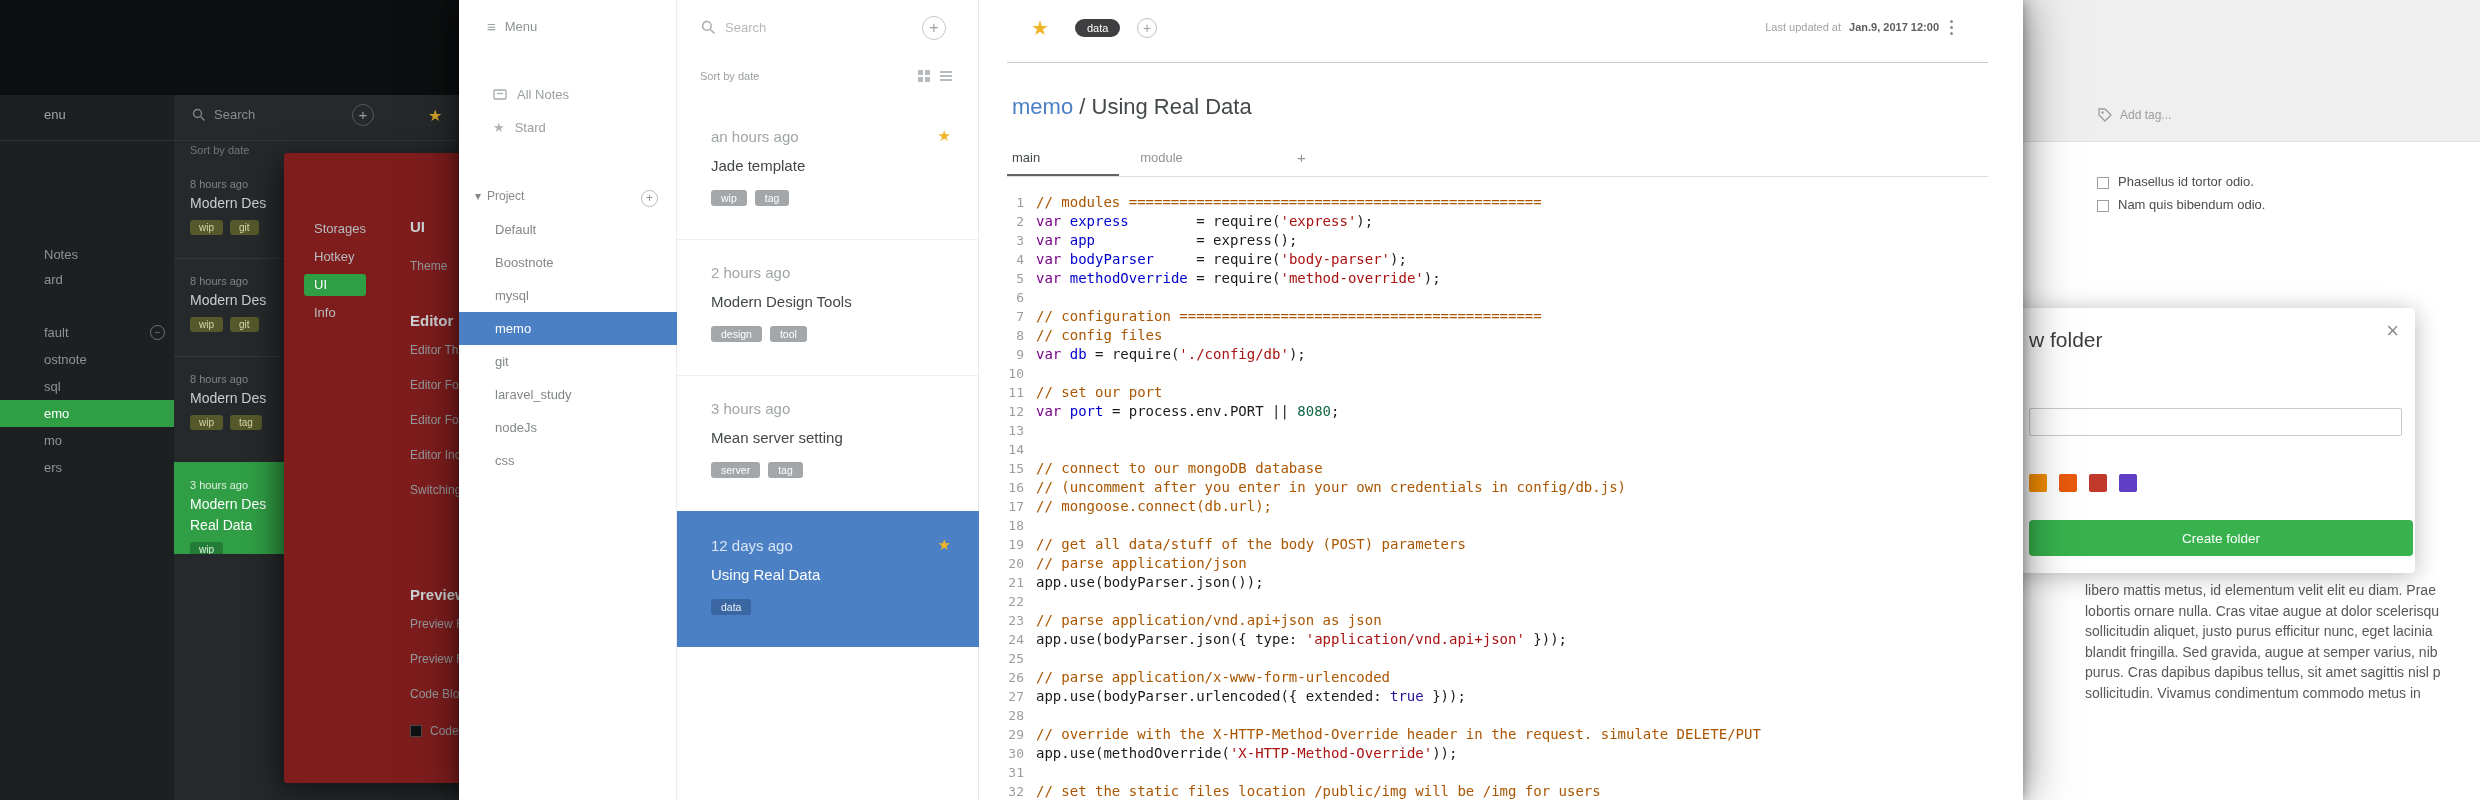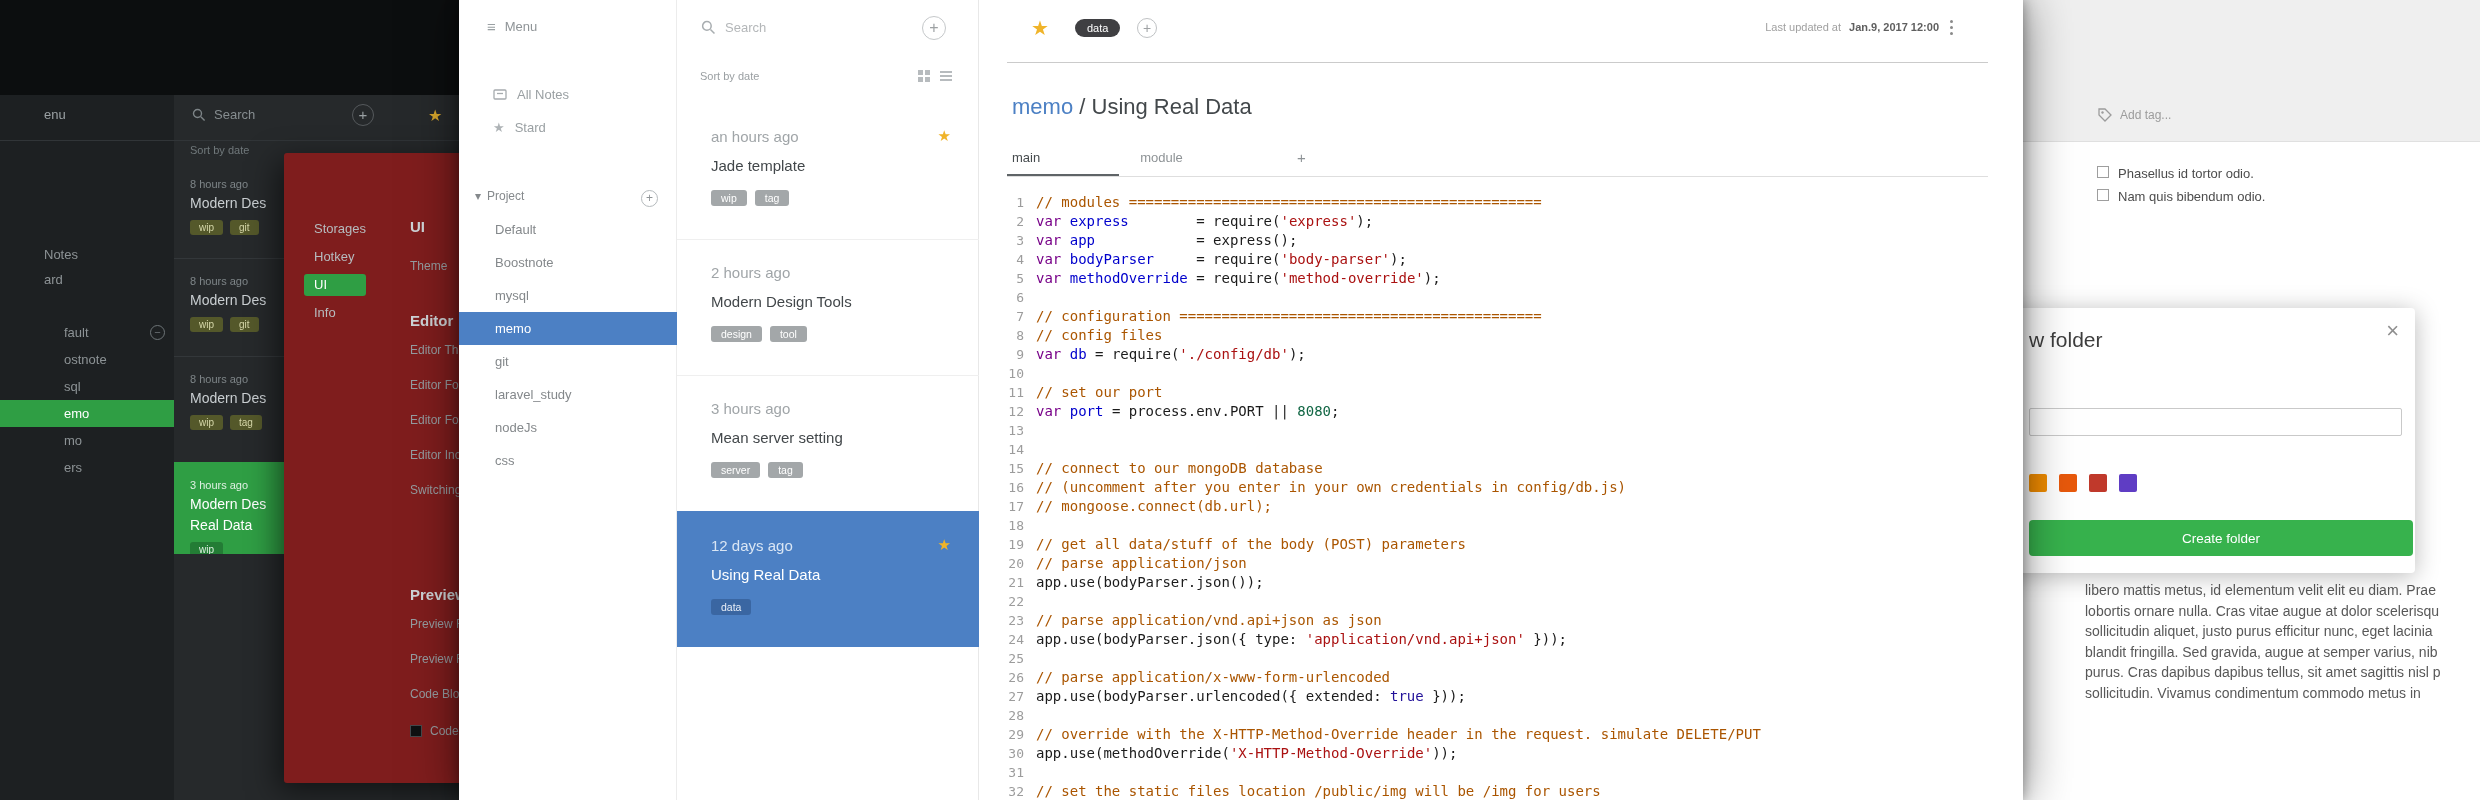--- a/index.html
+++ b/index.html
@@ -11,21 +11,21 @@
   .lw-topstrip { position:absolute; left:0; top:0; width:459px; height:95px; background:#0c0e0f; }
   .lw-sidebar { position:absolute; left:0; top:95px; width:174px; bottom:0; background:#1d2022; }
   .lw-listcol { position:absolute; left:174px; top:95px; width:285px; bottom:0; background:#26292b; }
   .lw-topbar { position:absolute; left:0; top:95px; width:459px; height:46px; border-bottom:1px solid #313538; }
   .lw-menu { position:absolute; left:44px; top:107px; color:#9ba1a4; font-size:13px; }
   .lw-search { position:absolute; left:192px; top:107px; display:flex; gap:8px; align-items:center; color:#868d90; font-size:13px; }
   .lw-plus { position:absolute; left:352px; top:104px; width:22px; height:22px; border:1px solid #55595c; border-radius:50%; color:#9aa0a3; font-size:15px; line-height:20px; text-align:center; }
   .lw-star { position:absolute; left:428px; top:106px; color:#d8a72c; font-size:16px; }
   .lw-item { position:absolute; left:44px; color:#8d9396; font-size:13px; }
   #left-folders { position:absolute; left:0; top:224px; width:174px; }
-  .lwf { height:27px; line-height:27px; padding-left:64px; color:#8d9396; font-size:13px; white-space:nowrap; }
+  .lwf { height:27px; line-height:27px; padding-left:44px; color:#8d9396; font-size:13px; white-space:nowrap; }
   .lwf.sel { background:var(--accent_green); color:#fff; }
   .lw-circle-minus { position:absolute; left:150px; top:230px; width:15px; height:15px; border:1px solid #6d7477; border-radius:50%; color:#6d7477; font-size:11px; line-height:13px; text-align:center; }
   .lw-sort { position:absolute; left:16px; top:49px; color:#70787b; font-size:11px; }
   #left-notes { position:absolute; left:0; top:67px; width:285px; }
   .lwn { padding:16px 16px 0 16px; overflow:hidden; }
   .lwn + .lwn { border-top:1px solid #33373a; }
   .lwn.sel { background:var(--accent_green); border-top-color:transparent; }
   .lwn-date { color:#7e8588; font-size:11px; }
   .lwn.sel .lwn-date { color:#dff0e2; }
   .lwn-title { margin-top:5px; color:#c9ced1; font-size:14px; white-space:nowrap; }
@@ -106,21 +106,21 @@
   .tk-c { color:var(--syn_comment); } .tk-k { color:var(--syn_keyword); }
   .tk-d { color:var(--syn_definition); } .tk-s { color:var(--syn_string); }
   .tk-n { color:var(--syn_number); } .tk-a { color:var(--syn_atom); }
   .tk-p { color:var(--syn_plain); }
 
   
   .rw { position:absolute; left:2023px; top:0; width:457px; height:800px; background:#fff; z-index:1; overflow:hidden; }
   .rw-topstrip { position:absolute; left:0; top:0; width:457px; height:142px; background:#efefef; border-bottom:1px solid #e0e0e0; }
   .rw-addtag { position:absolute; left:75px; top:108px; display:flex; align-items:center; gap:8px; color:#9c9c9c; font-size:12px; }
   #rw-checklist { position:absolute; left:74px; top:166px; }
-  .rw-check { height:23px; display:flex; align-items:flex-start; gap:9px; }
+  .rw-check { height:23px; display:flex; align-items:flex-end; gap:9px; }
   .rw-box { width:12px; height:12px; border:1px solid #9e9e9e; background:#fff; display:inline-block; }
   .rw-clabel { color:#4c4c4c; font-size:13px; white-space:nowrap; }
   .rw-heading { position:absolute; left:62px; top:244px; font-size:30px; font-weight:bold; color:#303030; white-space:nowrap; }
   #rw-para { position:absolute; left:62px; top:580px; font-size:14px; line-height:20.5px; color:#585858; }
   .rw-pline { white-space:nowrap; }
   .rw-modal { position:absolute; left:-30px; top:308px; width:422px; height:265px; background:#fff; border-radius:4px; box-shadow:0 3px 24px rgba(0,0,0,.28); }
   .rw-modal-title { position:absolute; left:36px; top:20px; font-size:21px; color:#3e3e3e; }
   .rw-modal-close { position:absolute; right:16px; top:12px; font-size:22px; color:#8f8f8f; line-height:1; }
   .rw-modal-input { position:absolute; left:36px; top:100px; width:373px; height:28px; border:1px solid #c9c9c9; border-radius:2px; background:#fff; font-size:13px; padding:0 8px; outline:none; font-family:"Liberation Sans", sans-serif; }
   #rw-swatches { position:absolute; left:36px; top:166px; display:flex; gap:12px; }

